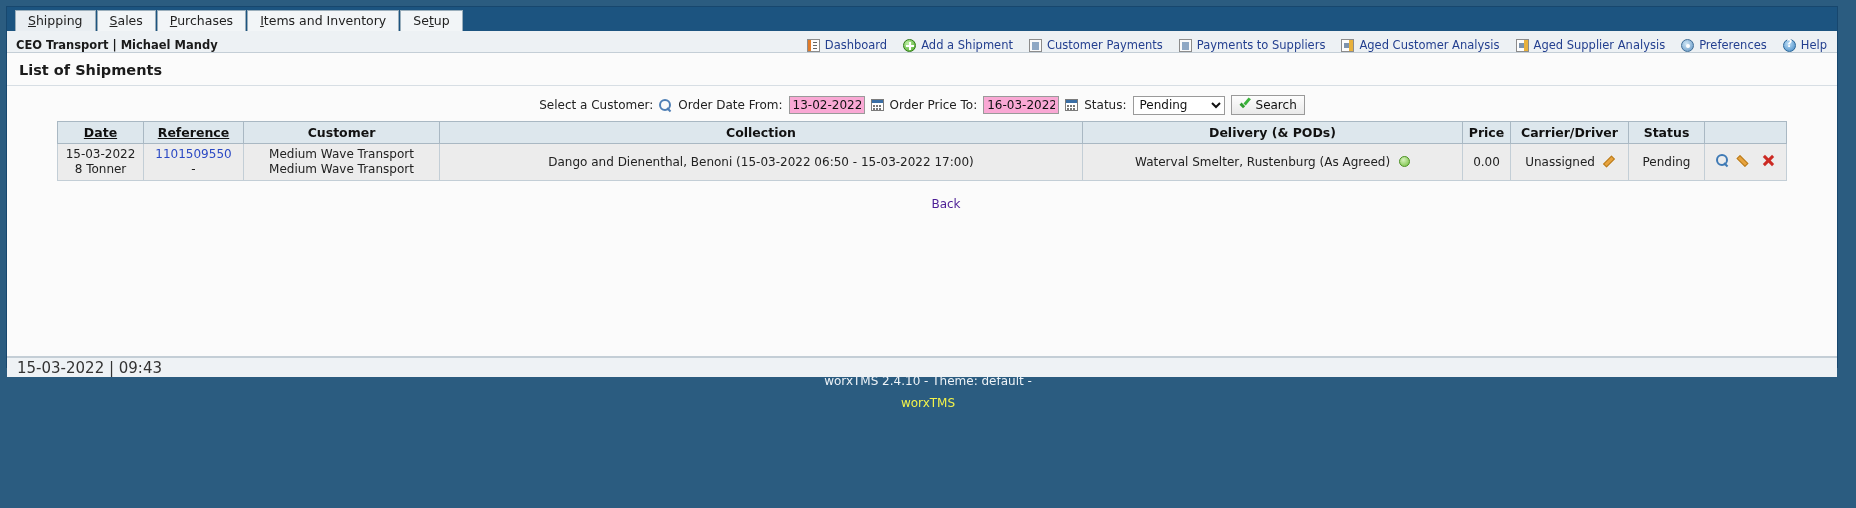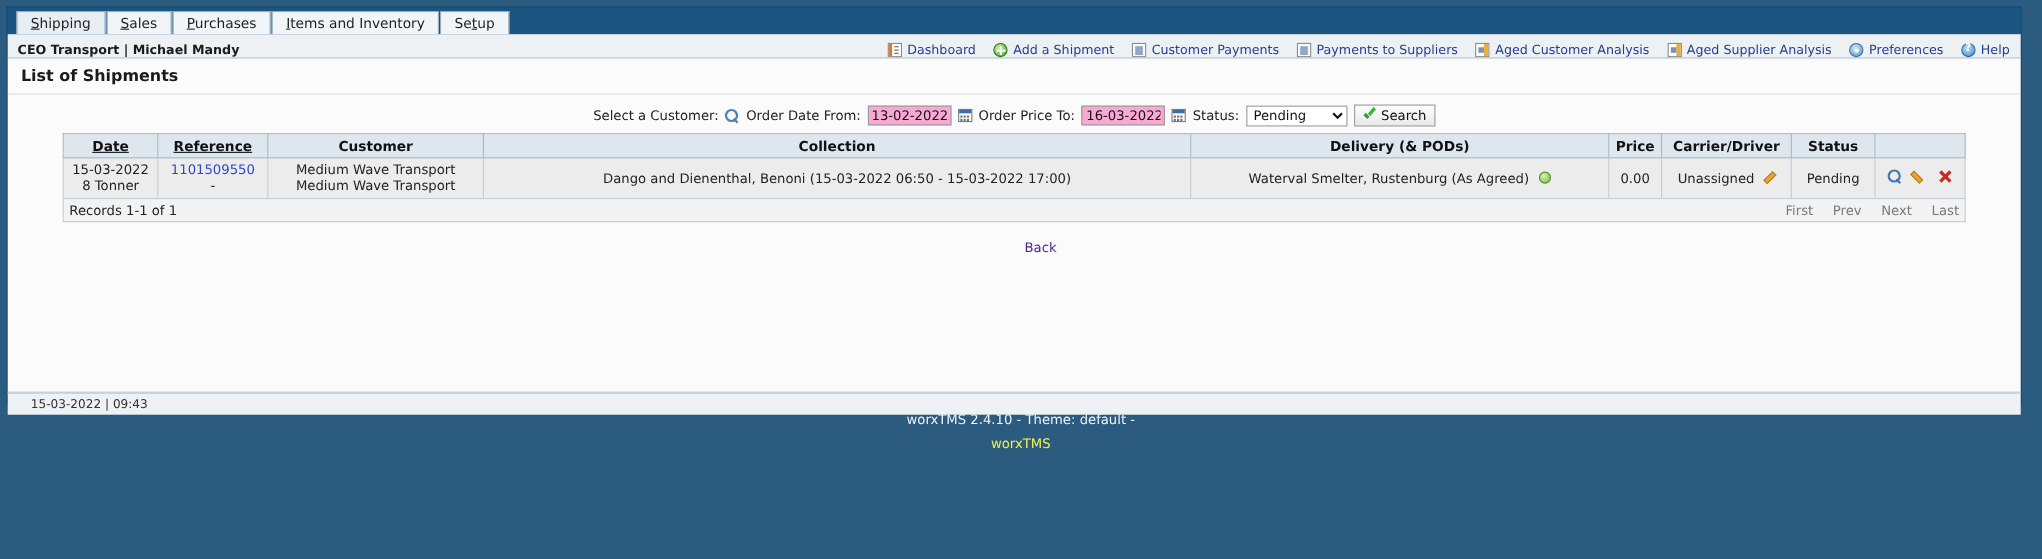--- a/index.html
+++ b/index.html
@@ -243,22 +243,22 @@
     padding-left: 48px;
   }
   .back-link span { cursor: pointer; }
 
   
   .statusbar {
     height: 20px;
     background: #eef2f5;
     border-top: 1px solid #c4ced6;
     display: flex; align-items: center;
-    padding-left: 21px;
-    font-size: 11px;
+    padding-left: 10px;
+    font-size: 15px;
     color: #333;
   }
 
   
   .footer {
     position: absolute;
     left: 0; right: 0; top: 374px;
     text-align: center;
     color: #eef3f7;
     font-size: 12px;
@@ -381,31 +381,20 @@
                 <span>Unassigned</span>
                 <span class="pencil"></span>
               </td>
               <td>Pending</td>
               <td>
                 <span class="act act-view"></span>
                 <span class="act act-edit"></span>
                 <span class="act act-del"></span>
               </td>
             </tr>
-            <tr class="footer-row">
-              <td colspan="9">
-                <span>Records 1-1 of 1</span>
-                <span class="pager">
-                  <span>First</span>
-                  <span>Prev</span>
-                  <span>Next</span>
-                  <span>Last</span>
-                </span>
-              </td>
-            </tr>
           </tbody>
         </table>
       </div>
 
       <div class="back-link">
         <span>Back</span>
       </div>
     </div>
 
     <div class="statusbar">

